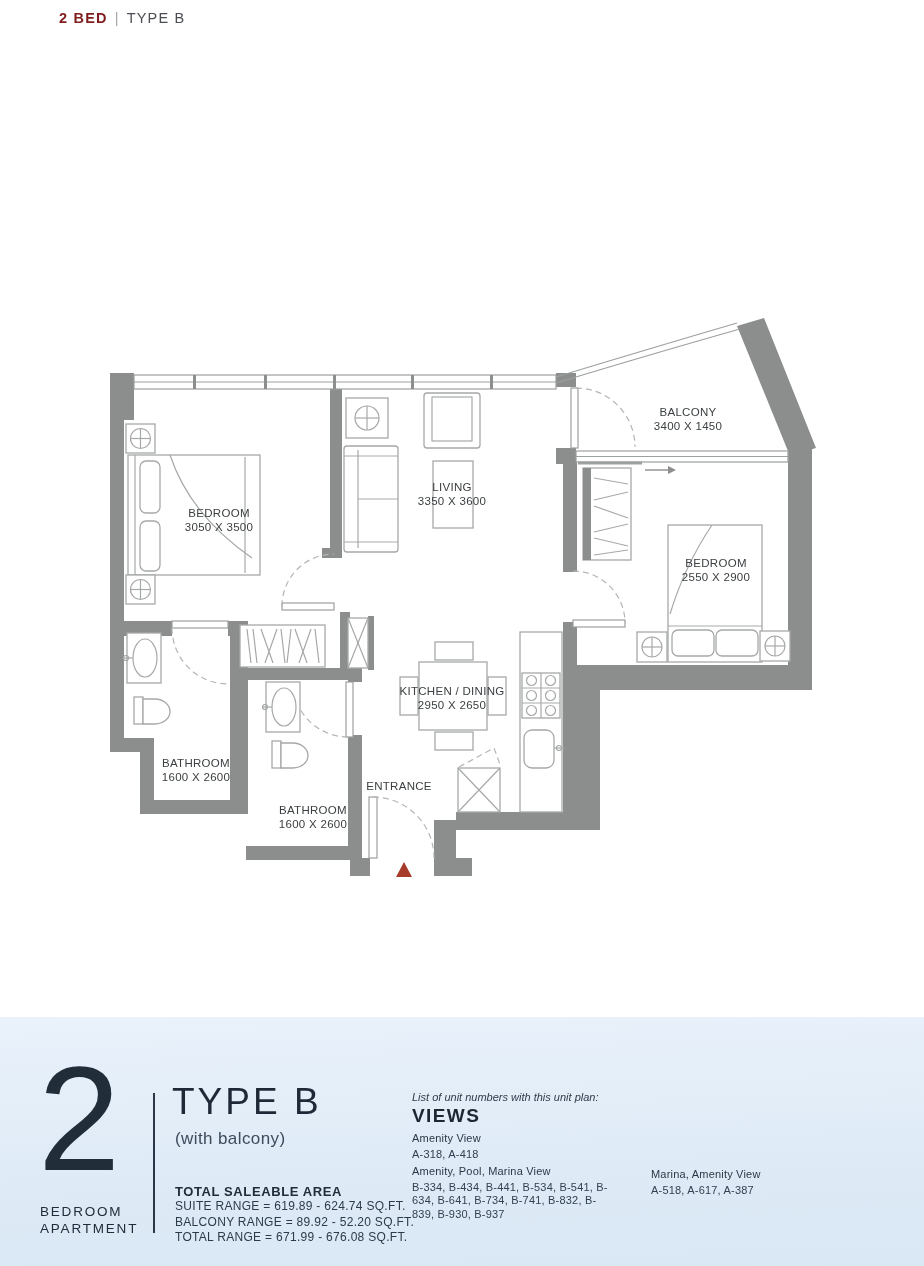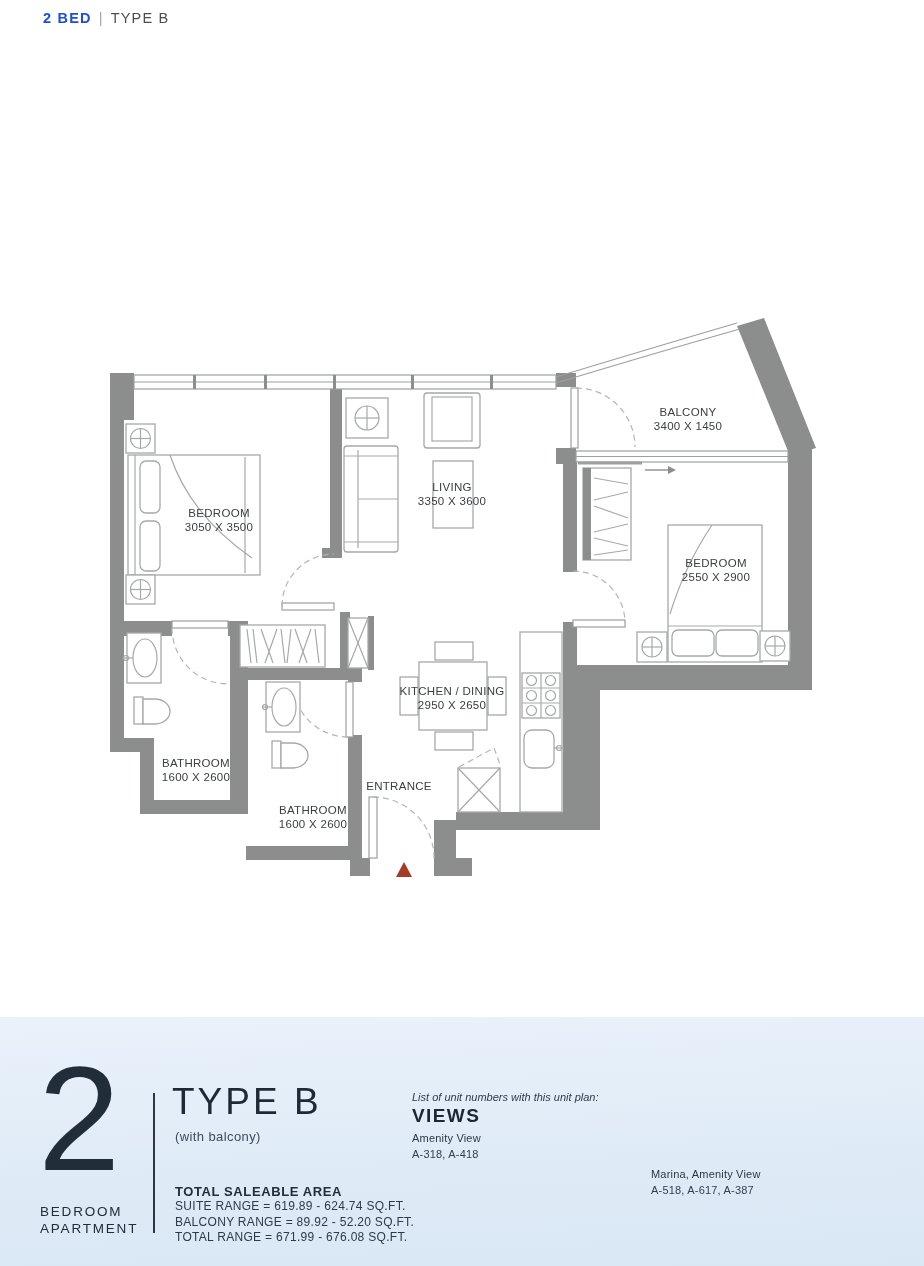--- a/index.html
+++ b/index.html
@@ -1,20 +1,20 @@
 <!DOCTYPE html>
 <html><head>
 <meta charset="utf-8">
 <style>
   html,body{margin:0;padding:0;background:#ffffff;}
   .page{position:relative;width:924px;height:1266px;background:#ffffff;overflow:hidden;
         font-family:"Liberation Sans",sans-serif;}
   
   .header{position:absolute;left:43px;top:10px;font-size:14.5px;letter-spacing:1.2px;color:#2b2f33;}
-  .header .h-bold{font-weight:bold;color:#1d4ed8;}
+  .header .h-bold{font-weight:bold;color:#7f1d1d;margin-left:16px;}
   .header .h-sep{color:#a2a5a7;margin:0 7px;font-weight:300;}
   .header .h-light{color:#4a4e52;}
   
   svg.plan{position:absolute;left:0;top:0;}
   svg.plan text{font-family:"Liberation Sans",sans-serif;font-size:11.5px;fill:#3c4042;
                 text-anchor:middle;letter-spacing:.3px;}
   .wall{fill:#8c8e8e;stroke:none;}
   .win{stroke:#9da0a0;stroke-width:1.2;fill:#ffffff;}
   .winline{stroke:#9da0a0;stroke-width:1.2;fill:none;}
   .furn{stroke:#a7a9a9;stroke-width:1.3;fill:#ffffff;}
@@ -24,21 +24,21 @@
   
   .footer{position:absolute;left:0;top:1017px;width:924px;height:249px;
           background:linear-gradient(178deg,#eaf2fb 0%,#dfebf7 55%,#d9e7f4 100%);color:#223041;}
   .big-num{position:absolute;left:38px;top:28px;font-size:148px;line-height:1;font-weight:100;
            color:#222d3a;letter-spacing:-2px;}
   .unit-label{position:absolute;left:40px;top:186px;font-size:13.5px;letter-spacing:1.8px;
               color:#222d3a;line-height:17px;white-space:pre-line;}
   .divider{position:absolute;left:153px;top:76px;width:1.5px;height:140px;background:#2b3646;}
   .type-title{position:absolute;left:172px;top:64px;font-size:37px;letter-spacing:3px;
               font-weight:300;color:#1f2836;}
-  .type-sub{position:absolute;left:175px;top:112px;font-size:13px;color:#3e4b5c;letter-spacing:.4px;}
+  .type-sub{position:absolute;left:175px;top:112px;font-size:17px;color:#3e4b5c;letter-spacing:.4px;}
   .area{position:absolute;left:175px;top:167px;font-size:12px;line-height:15.4px;color:#2c3a49;
         letter-spacing:.3px;}
   .area .area-heading{font-weight:bold;font-size:13px;color:#222d3a;letter-spacing:.6px;}
   .views-note{position:absolute;left:412px;top:74px;font-style:italic;font-size:11px;color:#2f3b4a;}
   .views-heading{position:absolute;left:412px;top:88px;font-size:19px;font-weight:bold;
                  letter-spacing:1.4px;color:#1d2734;}
   .vgroup{position:absolute;font-size:11px;line-height:13.5px;color:#33404f;letter-spacing:.2px;}
   .vgroup .vlabel{margin-bottom:2px;color:#2c3847;}
   .vg1{left:412px;top:115px;width:220px;}
   .vg2{left:412px;top:148px;width:205px;}
@@ -318,19 +318,23 @@
       <div>TOTAL RANGE = 671.99 - 676.08 SQ.FT.</div>
     </div>
 
     <div class="views-note">List of unit numbers with this unit plan:</div>
     <div class="views-heading">VIEWS</div>
 
     <div class="vgroup vg1">
       <div class="vlabel">Amenity View</div>
       <div class="vunits">A-318, A-418</div>
     </div>
+    <div class="vgroup vg2">
+      <div class="vlabel">Amenity, Pool, Marina View</div>
+      <div class="vunits">B-334, B-434, B-441, B-534, B-541, B-634, B-641, B-734, B-741, B-832, B-839, B-930, B-937</div>
+    </div>
     <div class="vgroup vg4">
       <div class="vlabel">Marina, Amenity View</div>
       <div class="vunits">A-518, A-617, A-387</div>
     </div>
   </div>
 
 </div>
 
 </body></html>

